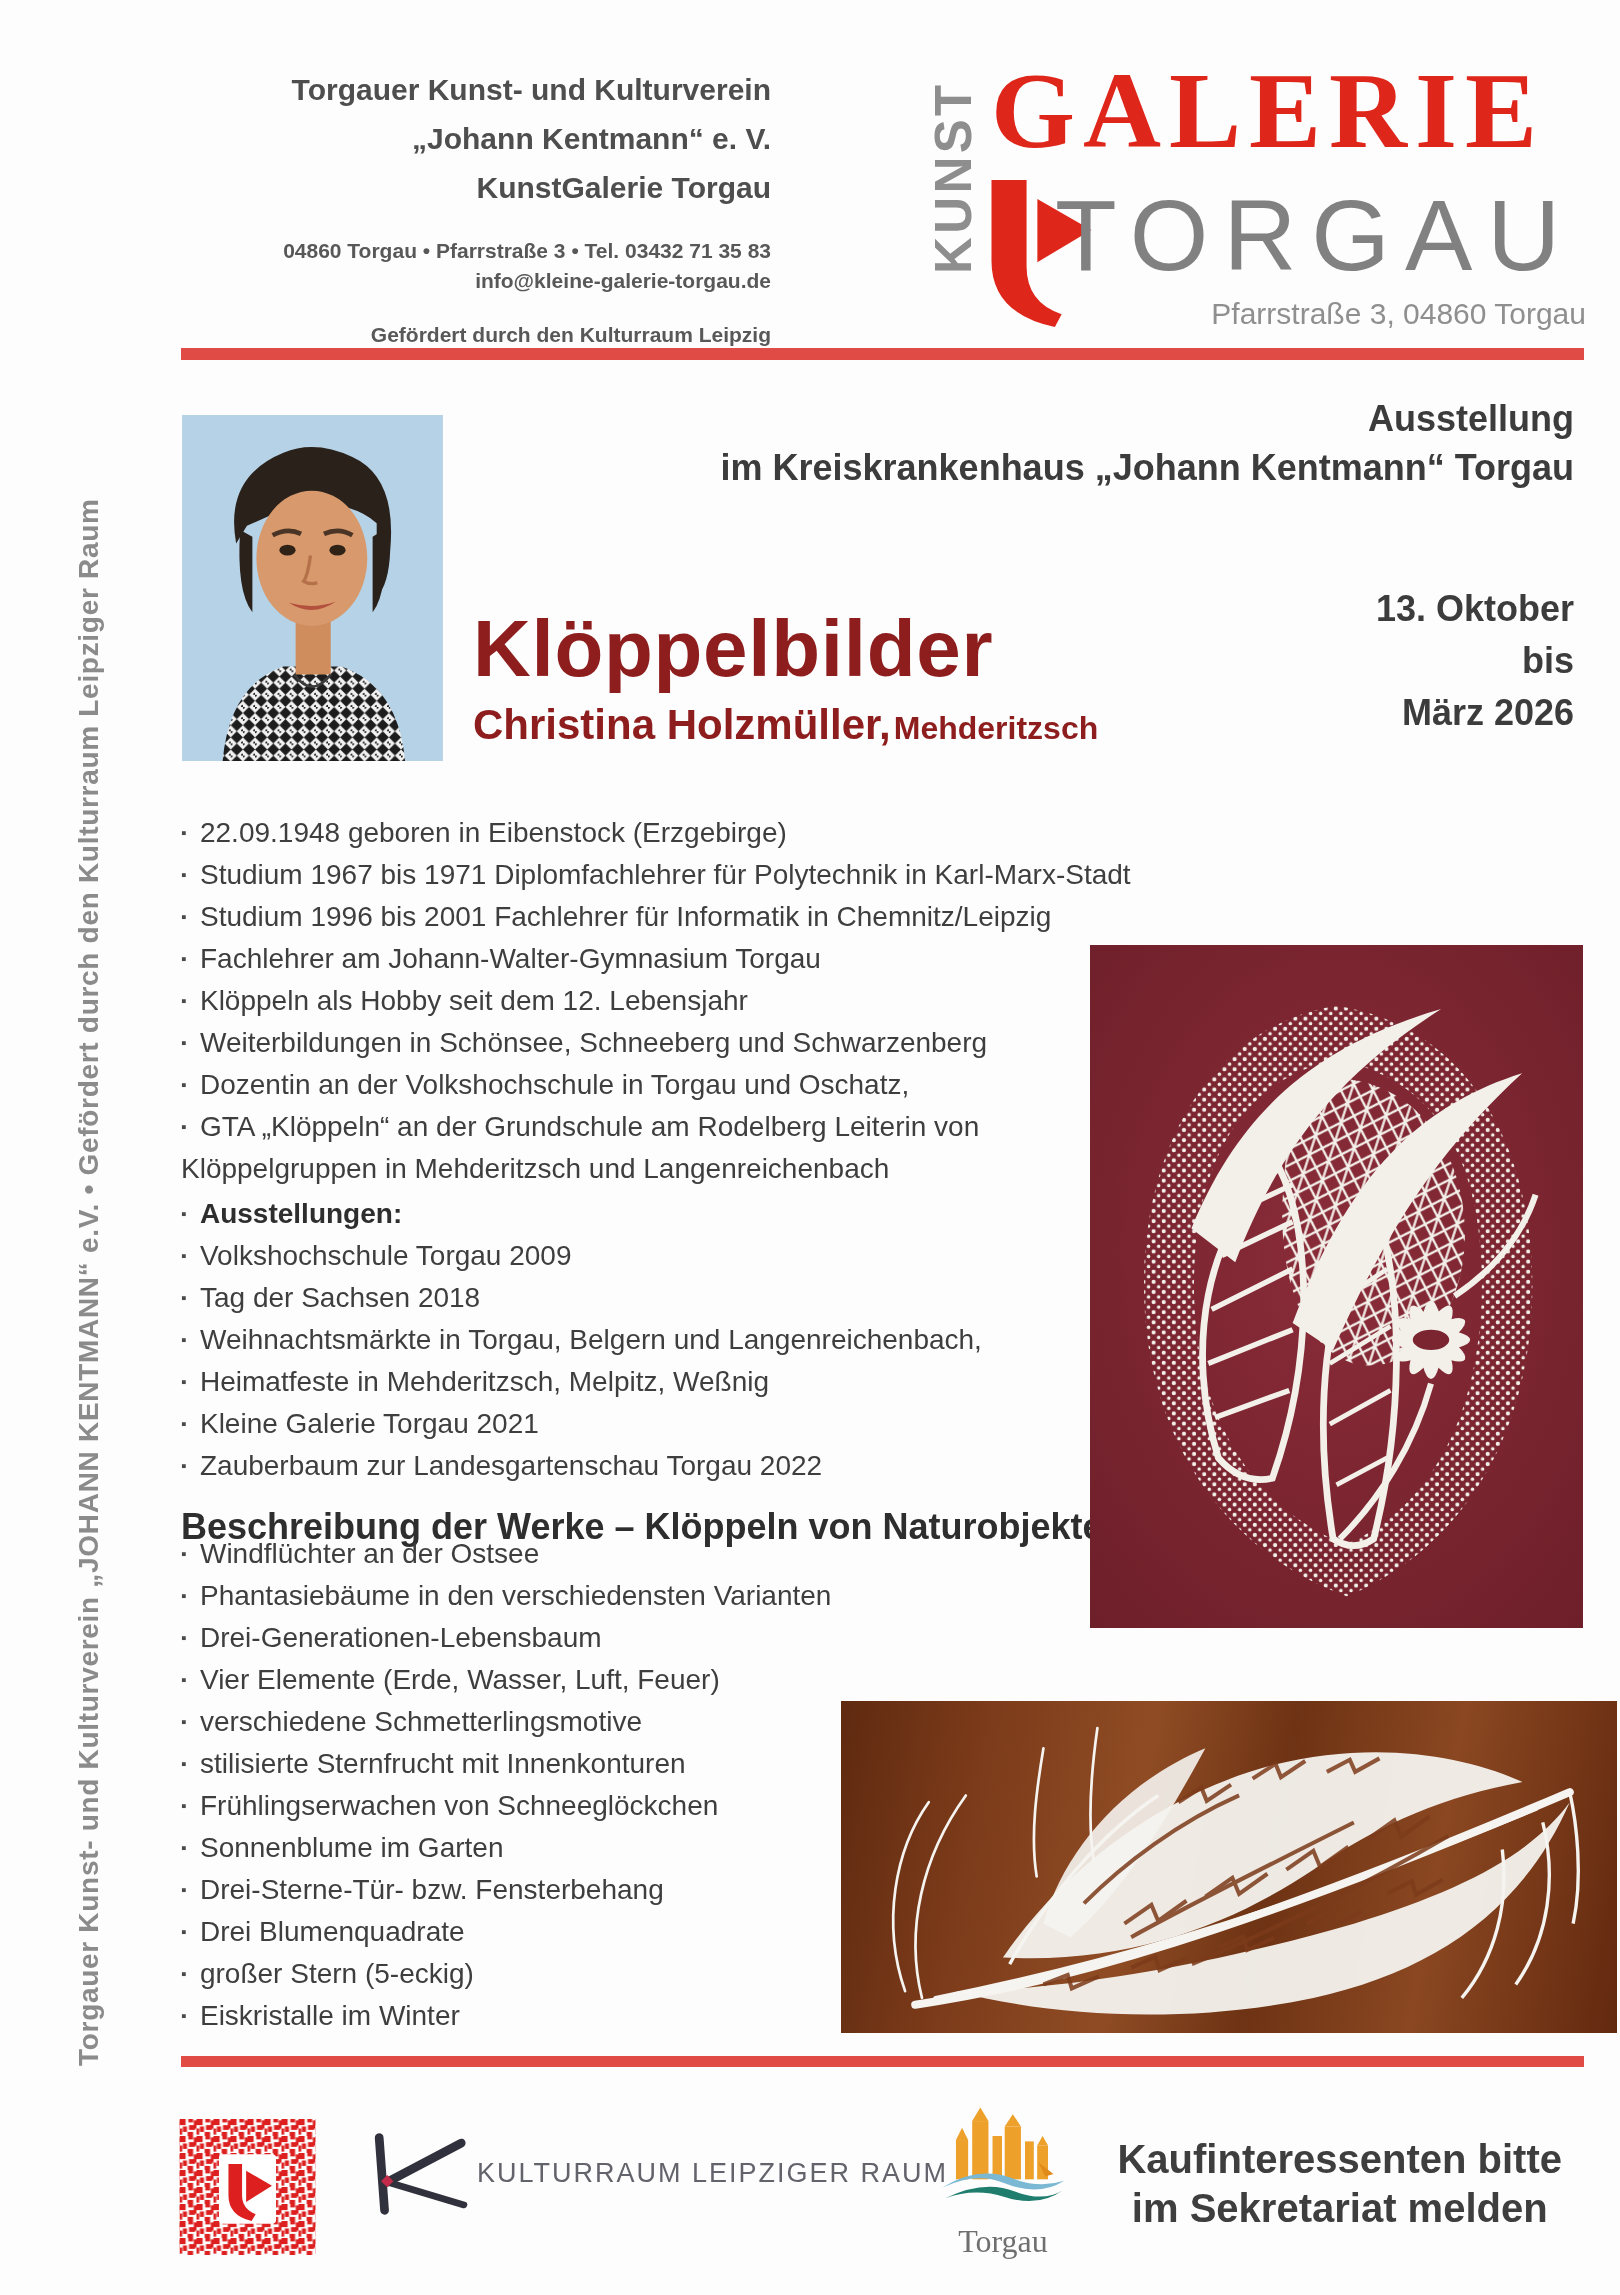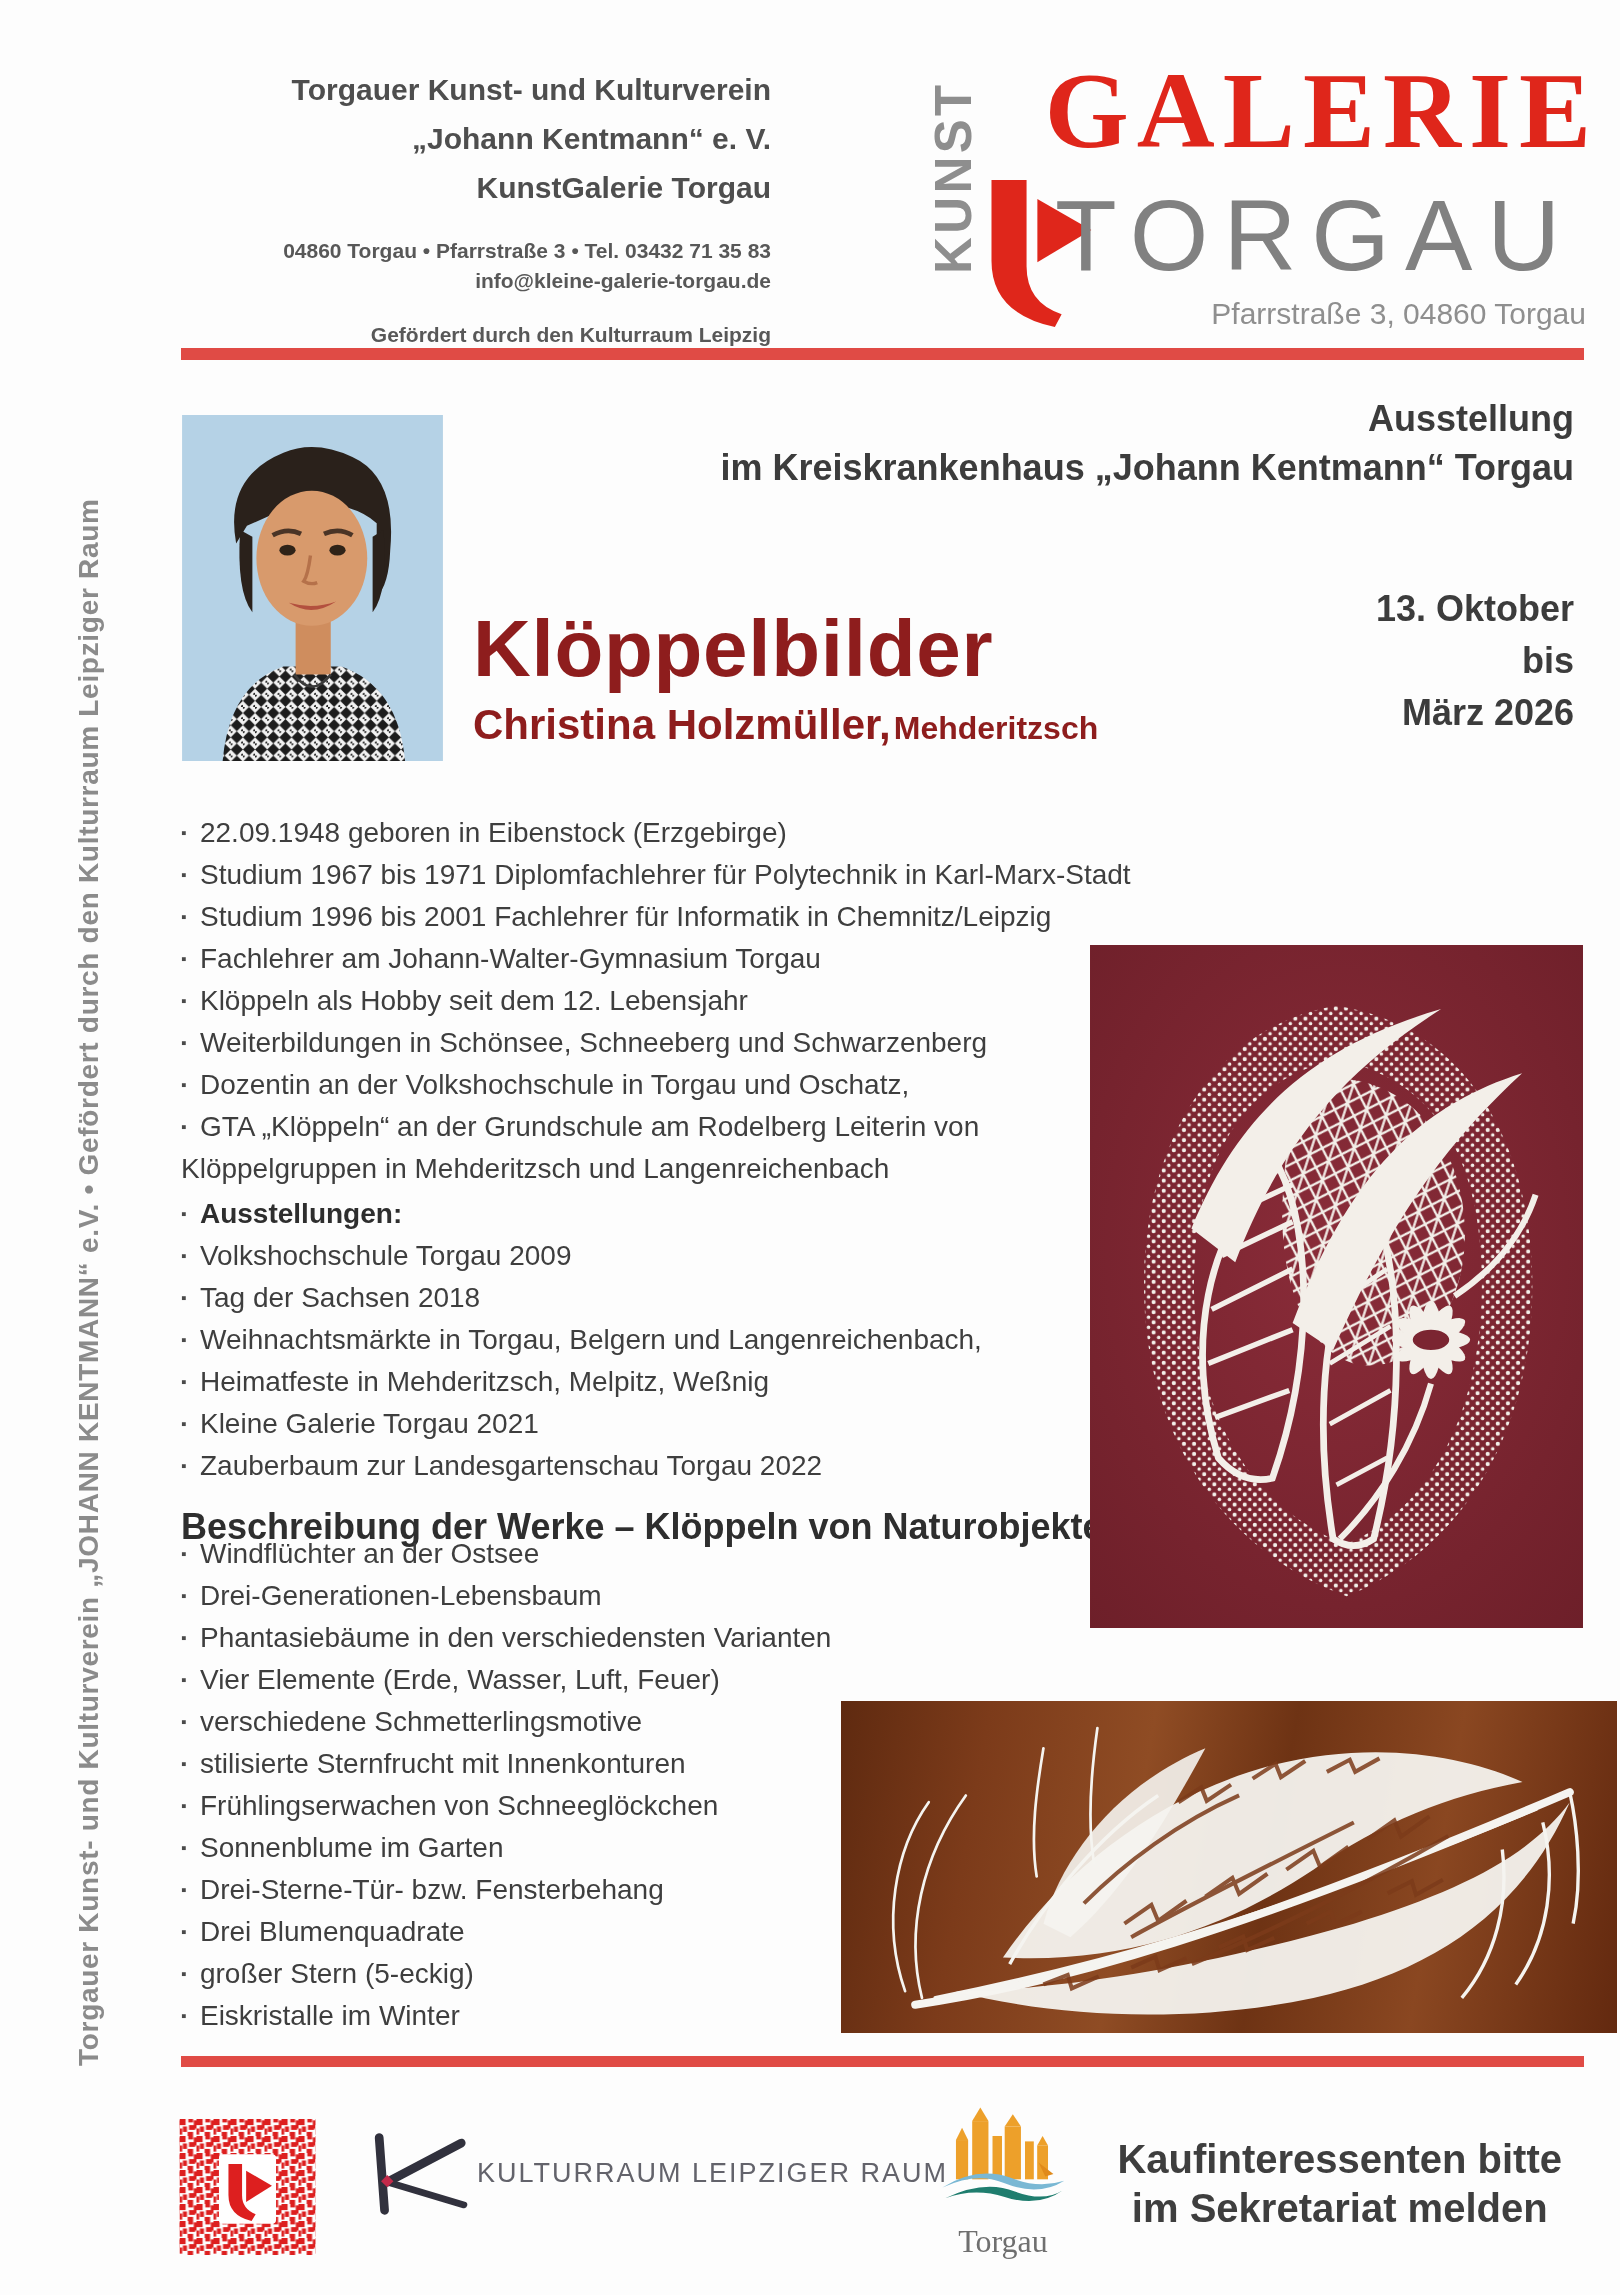--- a/index.html
+++ b/index.html
@@ -24,21 +24,21 @@
   
   .logo-kunst {
     position:absolute; left:924px; top:59px; height:215px;
     writing-mode:vertical-rl; transform:rotate(180deg);
     font-size:51px; font-weight:700; color:#8e8e8e; letter-spacing:3.4px;
     display:flex; align-items:center;
   }
   .logo-galerie {
     position:absolute; left:991px; top:53px; width:608px;
     font-family:"Liberation Serif", serif; font-size:108px; font-weight:700;
-    color:#df261b; letter-spacing:8px; line-height:115px;text-align:right;
+    color:#df261b; letter-spacing:8px; line-height:115px;
   }
   .logo-jmark { position:absolute; left:978px; top:180px; width:116px; height:147px; }
   .logo-torgau {
     position:absolute; left:1055px; top:180px; width:486px;
     font-size:101px; font-weight:400; color:#818181; letter-spacing:15px; line-height:111px;
   }
   .logo-address {
     position:absolute; left:1053px; top:297px; width:533px; text-align:right;
     font-size:30px; font-weight:400; color:#8f8f8f;
   }
@@ -164,22 +164,22 @@
     <li>Tag der Sachsen 2018</li>
     <li>Weihnachtsmärkte in Torgau, Belgern und Langenreichenbach,</li>
     <li>Heimatfeste in Mehderitzsch, Melpitz, Weßnig</li>
     <li>Kleine Galerie Torgau 2021</li>
     <li>Zauberbaum zur Landesgartenschau Torgau 2022</li>
   </ul>
 
   <div class="works-heading">Beschreibung der Werke – Klöppeln von Naturobjekten</div>
   <ul class="plist" id="works-list">
     <li>Windflüchter an der Ostsee</li>
+    <li>Phantasiebäume in den verschiedensten Varianten</li>
     <li>Drei-Generationen-Lebensbaum</li>
-    <li>Phantasiebäume in den verschiedensten Varianten</li>
     <li>Vier Elemente (Erde, Wasser, Luft, Feuer)</li>
     <li>verschiedene Schmetterlingsmotive</li>
     <li>stilisierte Sternfrucht mit Innenkonturen</li>
     <li>Frühlingserwachen von Schneeglöckchen</li>
     <li>Sonnenblume im Garten</li>
     <li>Drei-Sterne-Tür- bzw. Fensterbehang</li>
     <li>Drei Blumenquadrate</li>
     <li>großer Stern (5-eckig)</li>
     <li>Eiskristalle im Winter</li>
   </ul>

